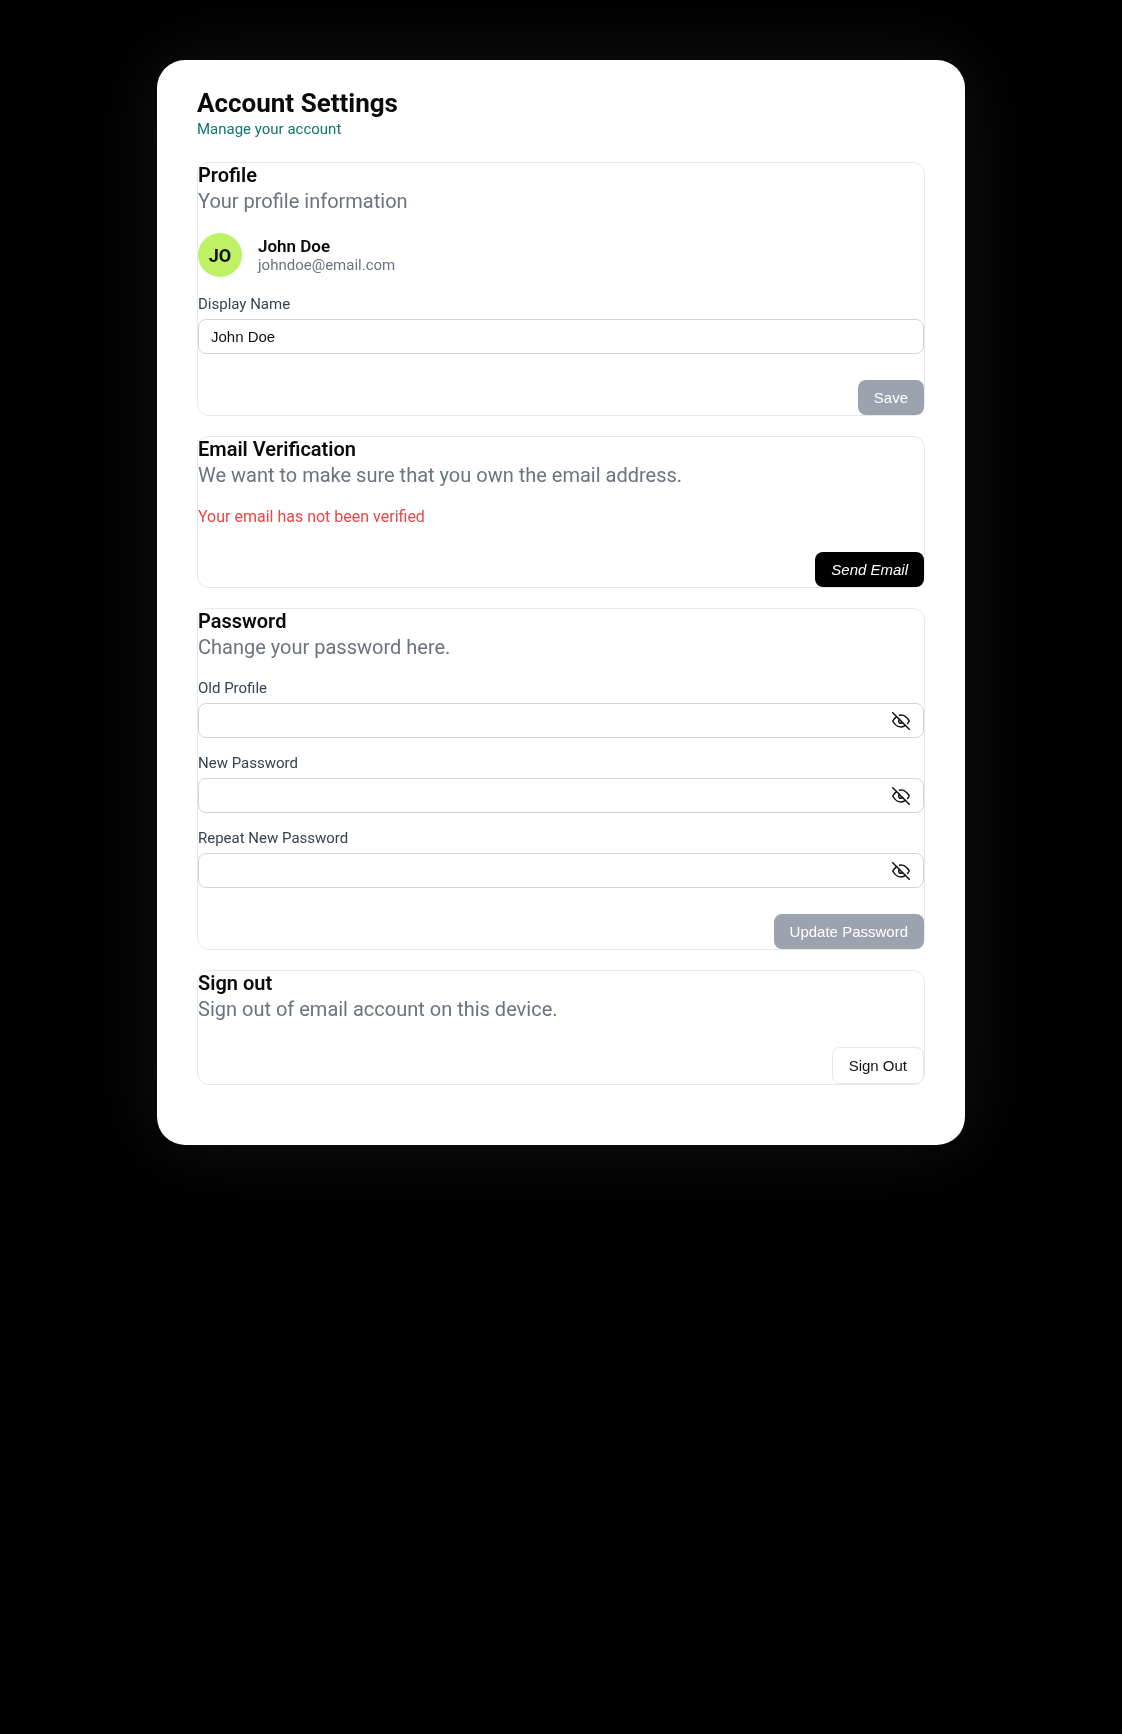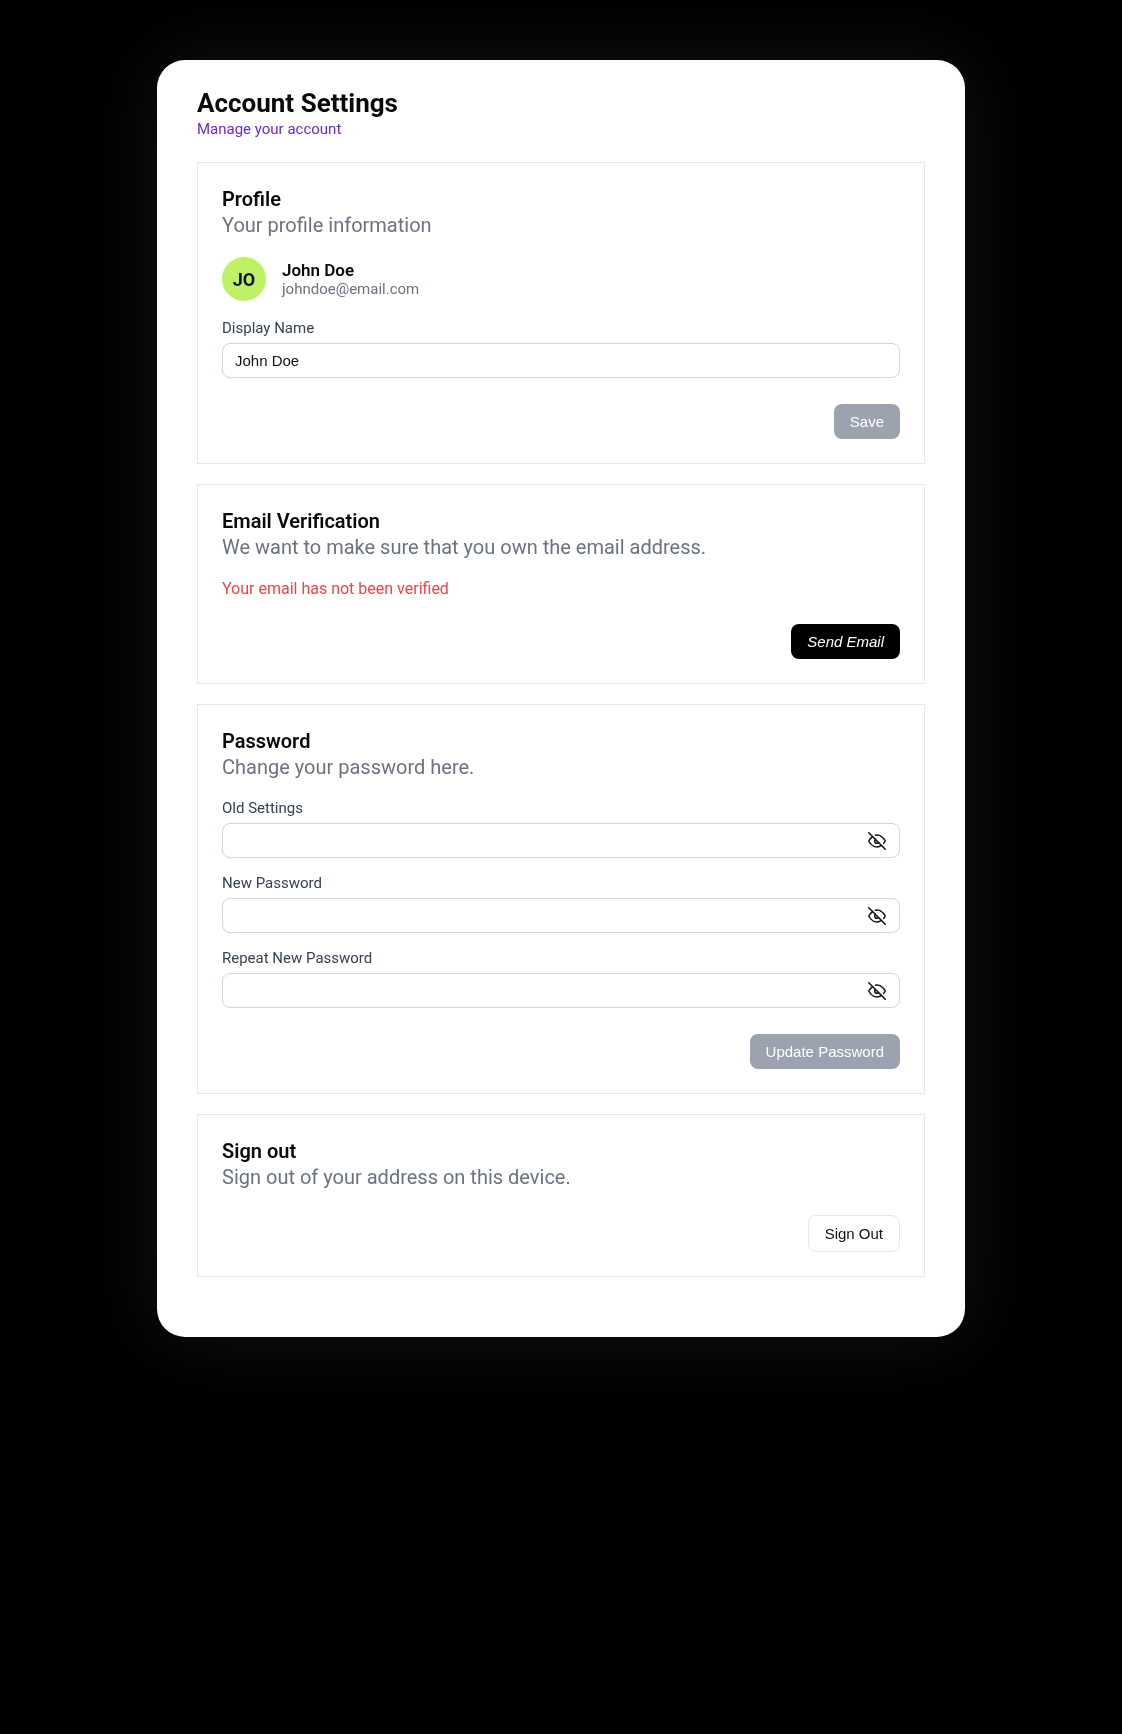--- a/index.html
+++ b/index.html
@@ -24,27 +24,26 @@
       box-shadow: 0 0 80px rgba(255,255,255,0.08);
     }
     .page-title {
       font-size: 26px;
       font-weight: 700;
       color: #0a0a0a;
       margin-bottom: 2px;
     }
     .page-subtitle {
       font-size: 15px;
-      color: #6d28d9;
+      color: #0f766e;
       margin-bottom: 24px;
     }
     .card {
       border: 1px solid #e5e7eb;
-      border-radius: 0;
-      padding: 24px;
+      border-radius: 12px;
       margin-bottom: 20px;
       background: #fff;
     }
     .card-title {
       font-size: 20px;
       font-weight: 600;
       color: #0a0a0a;
       margin-bottom: 2px;
     }
     .card-subtitle {
@@ -184,21 +183,21 @@
     <div class="card-footer">
       <button class="btn btn-primary">Send Email</button>
     </div>
   </div>
 
   <div class="card">
     <h2 class="card-title">Password</h2>
     <p class="card-subtitle">Change your password here.</p>
 
     <div class="field-group">
-      <label class="field-label">Old Settings</label>
+      <label class="field-label">Old Profile</label>
       <div class="input-wrapper">
         <input type="password" class="text-input" style="">
         <button class="eye-btn">
           <svg width="18" height="18" viewBox="0 0 24 24" fill="none" stroke="currentColor" stroke-width="2" stroke-linecap="round" stroke-linejoin="round">
               <path d="M17.94 17.94A10.07 10.07 0 0 1 12 20c-7 0-11-8-11-8a18.45 18.45 0 0 1 5.06-5.94"></path>
               <path d="M9.9 4.24A9.12 9.12 0 0 1 12 4c7 0 11 8 11 8a18.5 18.5 0 0 1-2.16 3.19"></path>
               <path d="M1 1l22 22"></path>
               <path d="M14.12 14.12a3 3 0 1 1-4.24-4.24"></path>
             </svg>
         </button>
@@ -235,18 +234,18 @@
       </div>
     </div>
 
     <div class="card-footer">
       <button class="btn btn-muted">Update Password</button>
     </div>
   </div>
 
   <div class="card">
     <h2 class="card-title">Sign out</h2>
-    <p class="card-subtitle">Sign out of your address on this device.</p>
+    <p class="card-subtitle">Sign out of email account on this device.</p>
     <div class="card-footer">
       <button class="btn btn-outline">Sign Out</button>
     </div>
   </div>
 </div>
 
 </body></html>

